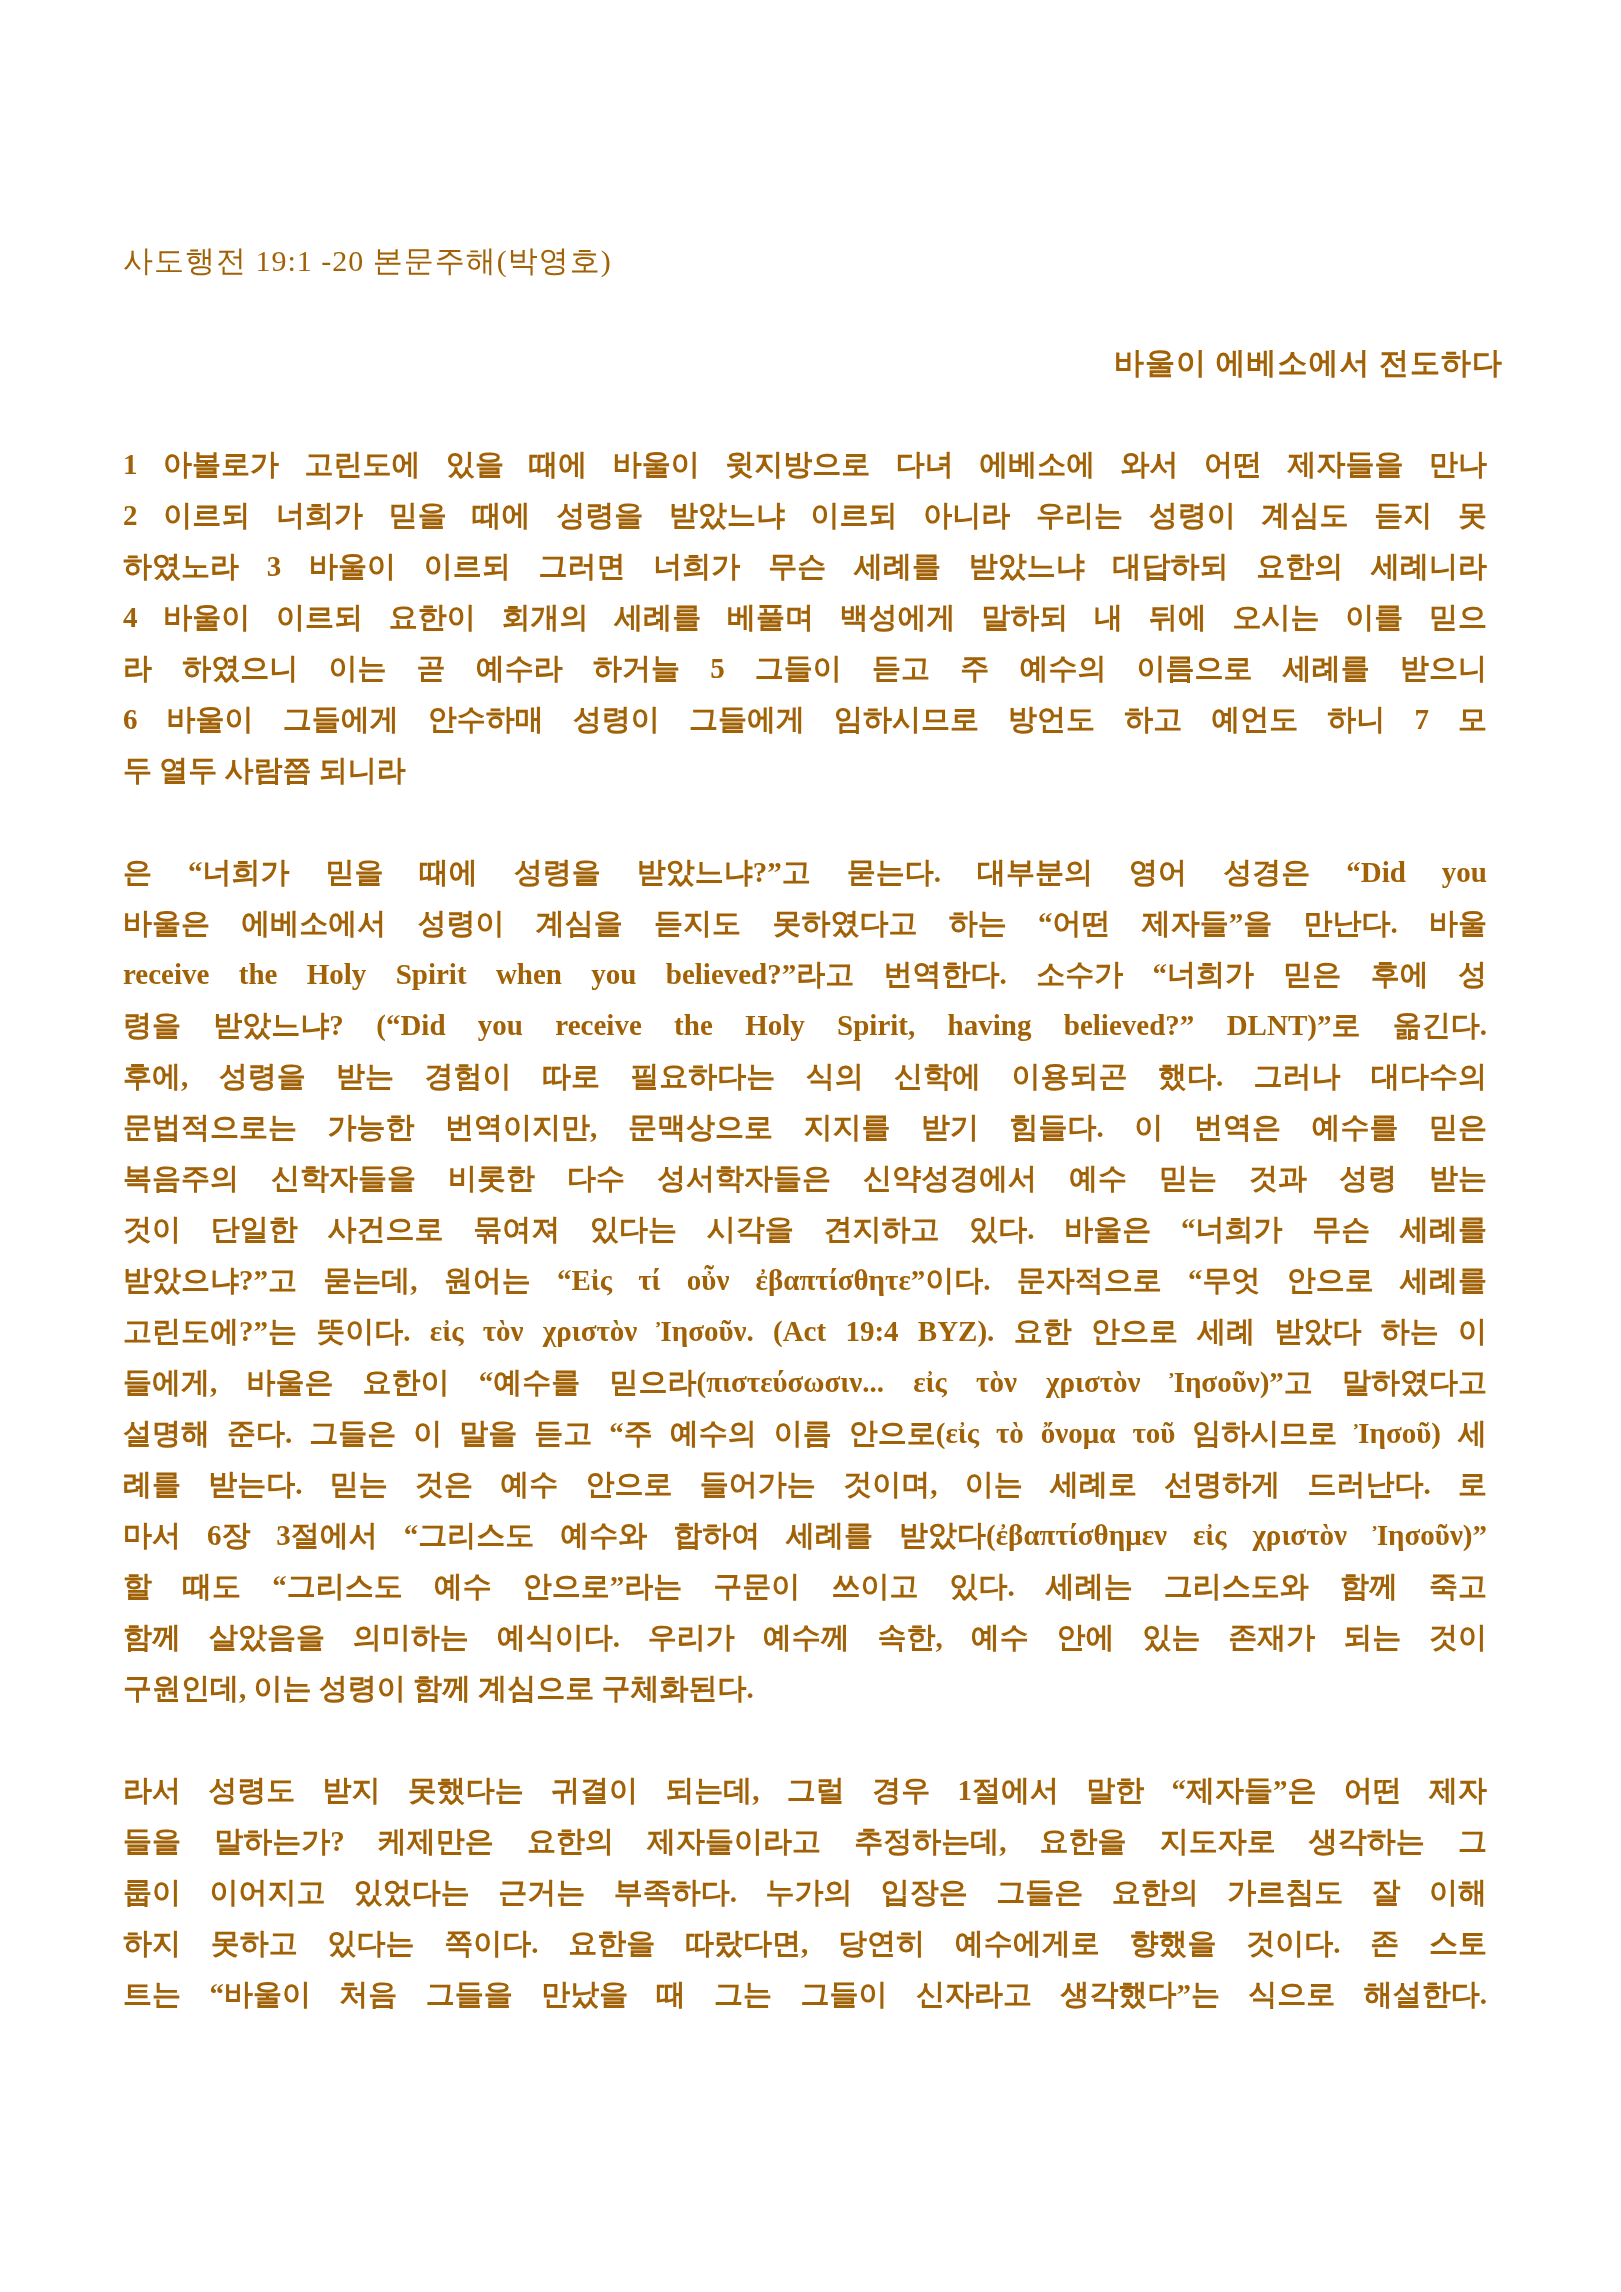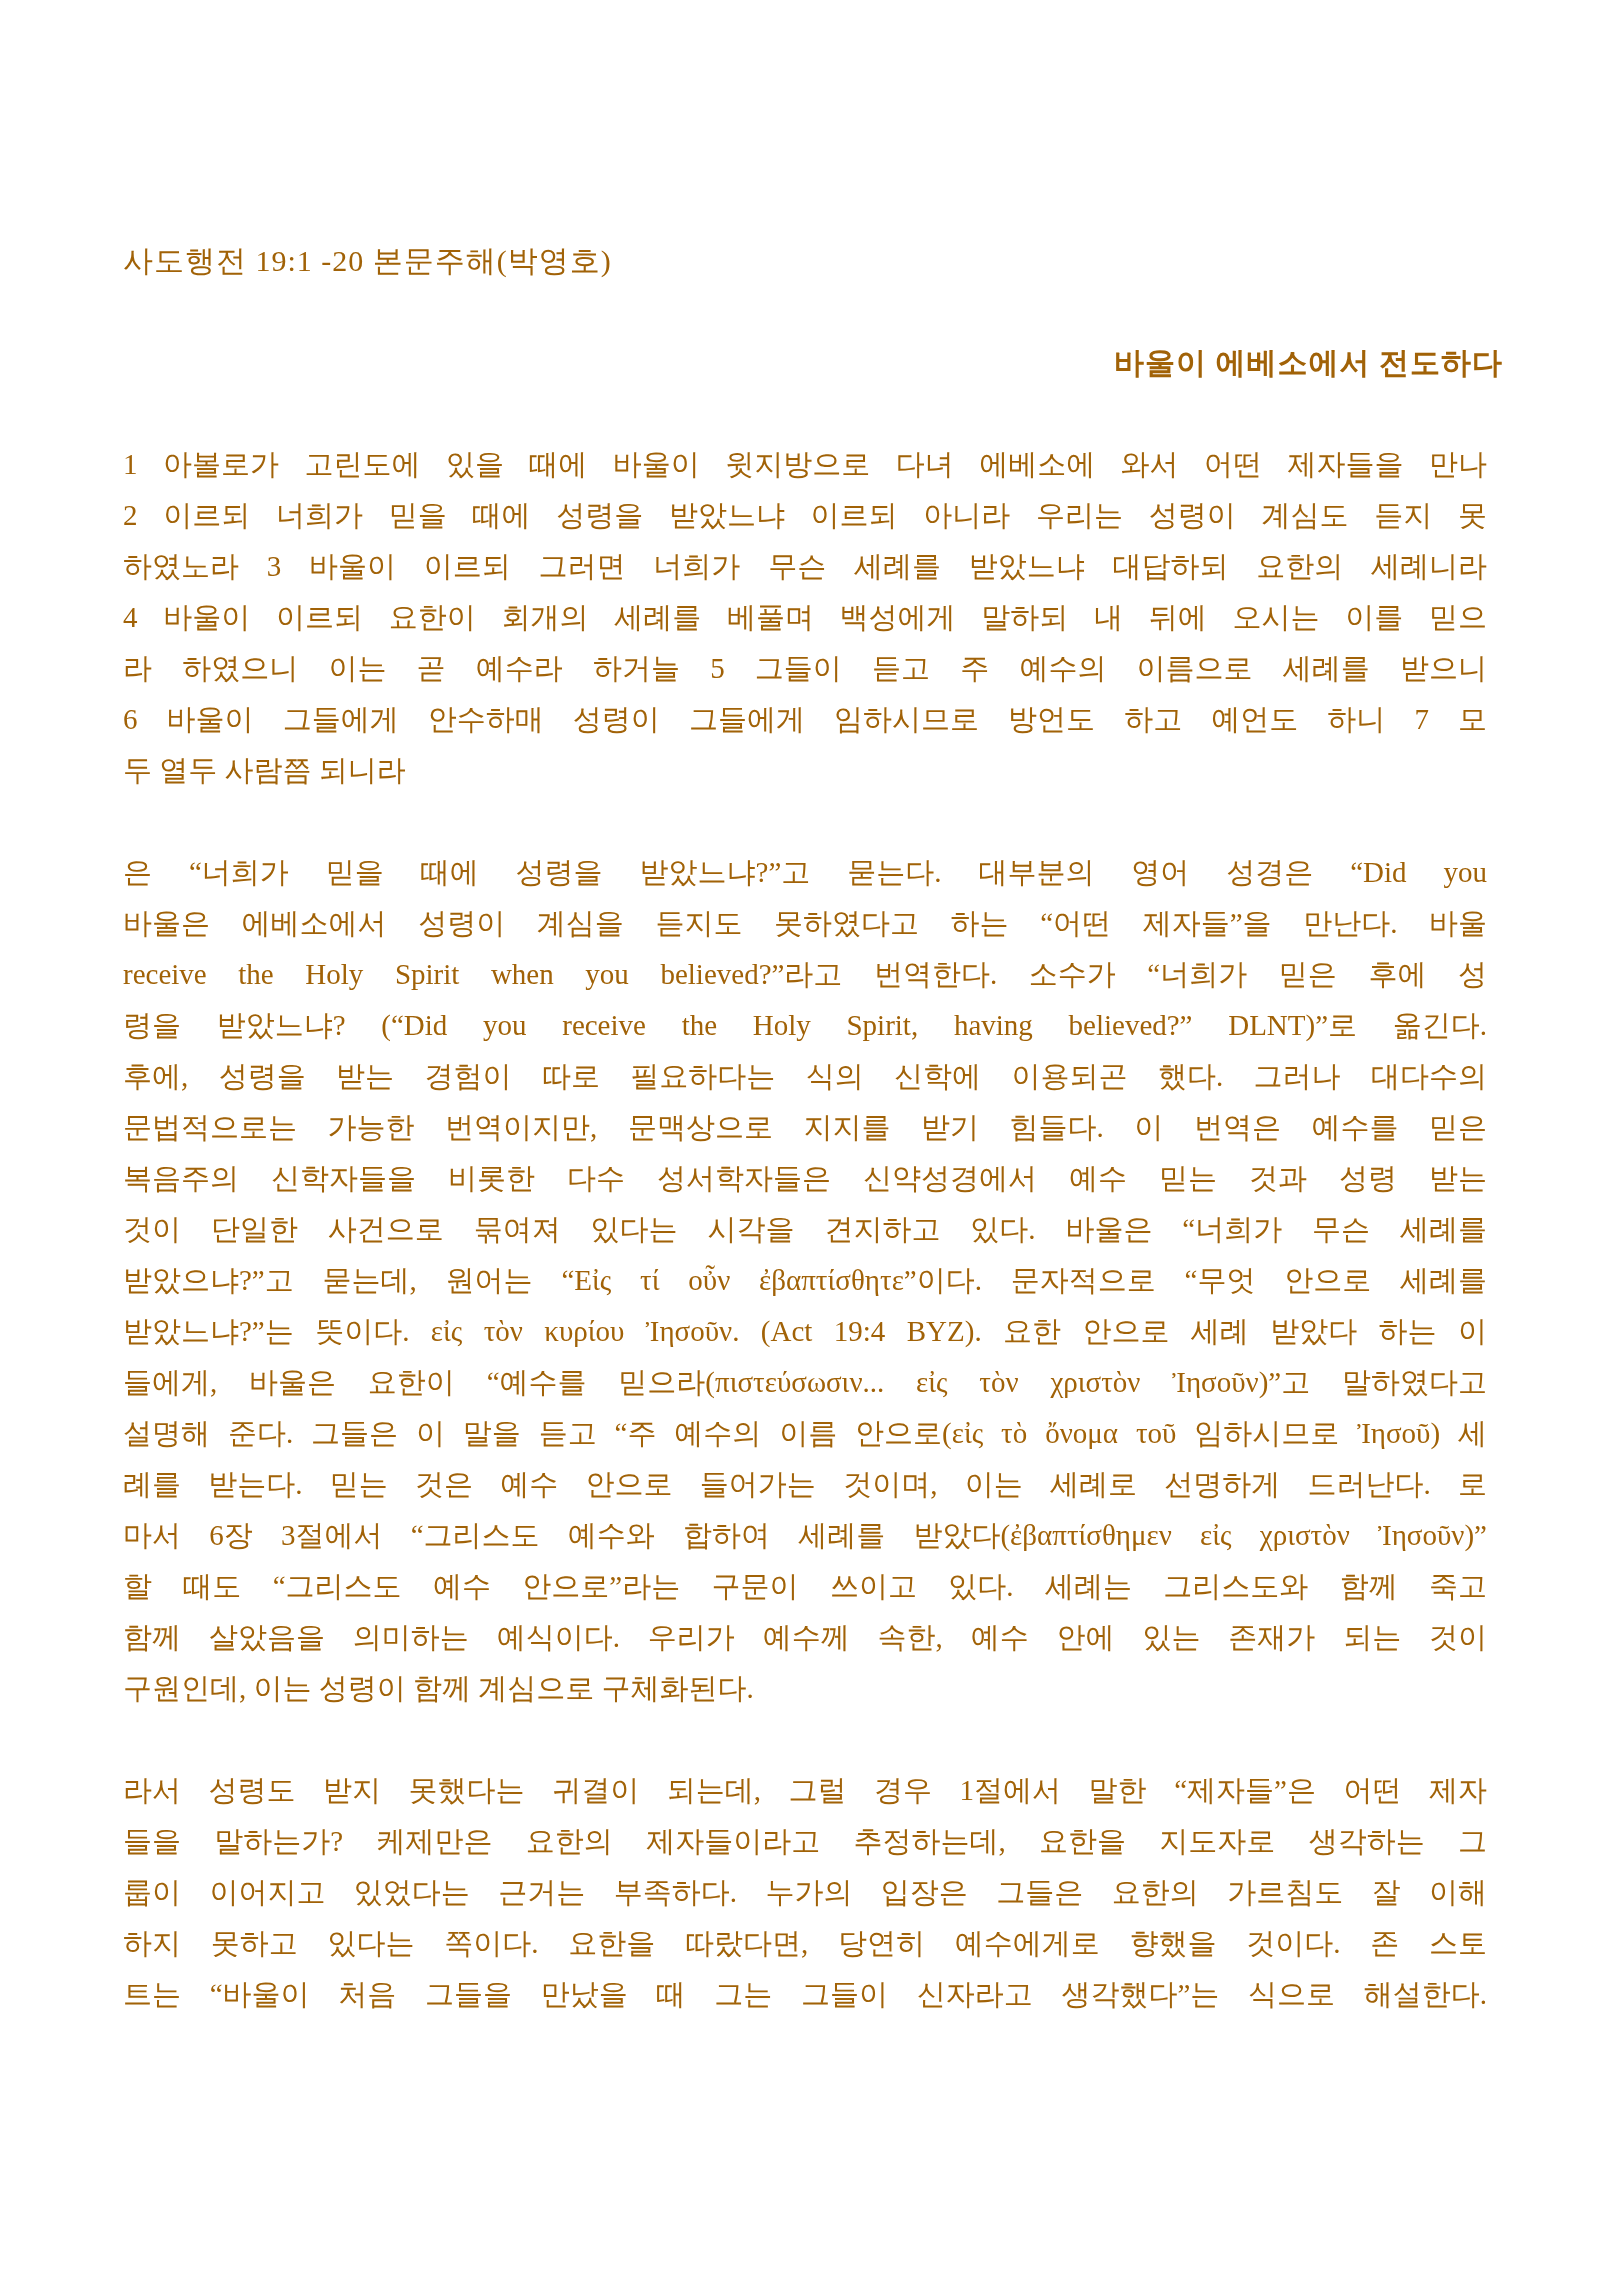--- a/index.html
+++ b/index.html
@@ -33,20 +33,21 @@
   .doc-heading {
     font-size: 30px;
     line-height: 51px;
     font-weight: bold;
     margin: 0 0 51px 0;
     text-align: right;
     letter-spacing: 1px;
   }
   .paragraph {
     margin: 0 16px 51px 0;
+    font-weight: bold;
   }
   .line {
     font-size: 29px;
     line-height: 51px;
     text-align: justify;
     text-align-last: justify;
     word-break: keep-all;
     white-space: normal;
   }
   .line.last {
@@ -77,21 +78,21 @@
     <div class="paragraph">
         <div class="line">은 “너희가 믿을 때에 성령을 받았느냐?”고 묻는다. 대부분의 영어 성경은 “Did you</div>
         <div class="line">바울은 에베소에서 성령이 계심을 듣지도 못하였다고 하는 “어떤 제자들”을 만난다. 바울</div>
         <div class="line">receive the Holy Spirit when you believed?”라고 번역한다. 소수가 “너희가 믿은 후에 성</div>
         <div class="line">령을 받았느냐? (“Did you receive the Holy Spirit, having believed?” DLNT)”로 옮긴다.</div>
         <div class="line">후에, 성령을 받는 경험이 따로 필요하다는 식의 신학에 이용되곤 했다. 그러나 대다수의</div>
         <div class="line">문법적으로는 가능한 번역이지만, 문맥상으로 지지를 받기 힘들다. 이 번역은 예수를 믿은</div>
         <div class="line">복음주의 신학자들을 비롯한 다수 성서학자들은 신약성경에서 예수 믿는 것과 성령 받는</div>
         <div class="line">것이 단일한 사건으로 묶여져 있다는 시각을 견지하고 있다. 바울은 “너희가 무슨 세례를</div>
         <div class="line">받았으냐?”고 묻는데, 원어는 “Εἰς τί οὖν ἐβαπτίσθητε”이다. 문자적으로 “무엇 안으로 세례를</div>
-        <div class="line">받았느냐?”는 뜻이다. εἰς τὸν κυρίου Ἰησοῦν. (Act 19:4 BYZ). 요한 안으로 세례 받았다 하는 이</div>
+        <div class="line">고린도에?”는 뜻이다. εἰς τὸν χριστὸν Ἰησοῦν. (Act 19:4 BYZ). 요한 안으로 세례 받았다 하는 이</div>
         <div class="line">들에게, 바울은 요한이 “예수를 믿으라(πιστεύσωσιν... εἰς τὸν χριστὸν Ἰησοῦν)”고 말하였다고</div>
         <div class="line">설명해 준다. 그들은 이 말을 듣고 “주 예수의 이름 안으로(εἰς τὸ ὄνομα τοῦ 임하시므로 Ἰησοῦ) 세</div>
         <div class="line">례를 받는다. 믿는 것은 예수 안으로 들어가는 것이며, 이는 세례로 선명하게 드러난다. 로</div>
         <div class="line">마서 6장 3절에서 “그리스도 예수와 합하여 세례를 받았다(ἐβαπτίσθημεν εἰς χριστὸν Ἰησοῦν)”</div>
         <div class="line">할 때도 “그리스도 예수 안으로”라는 구문이 쓰이고 있다. 세례는 그리스도와 함께 죽고</div>
         <div class="line">함께 살았음을 의미하는 예식이다. 우리가 예수께 속한, 예수 안에 있는 존재가 되는 것이</div>
         <div class="line last">구원인데, 이는 성령이 함께 계심으로 구체화된다.</div>
       </div>
 
     <div class="paragraph">

